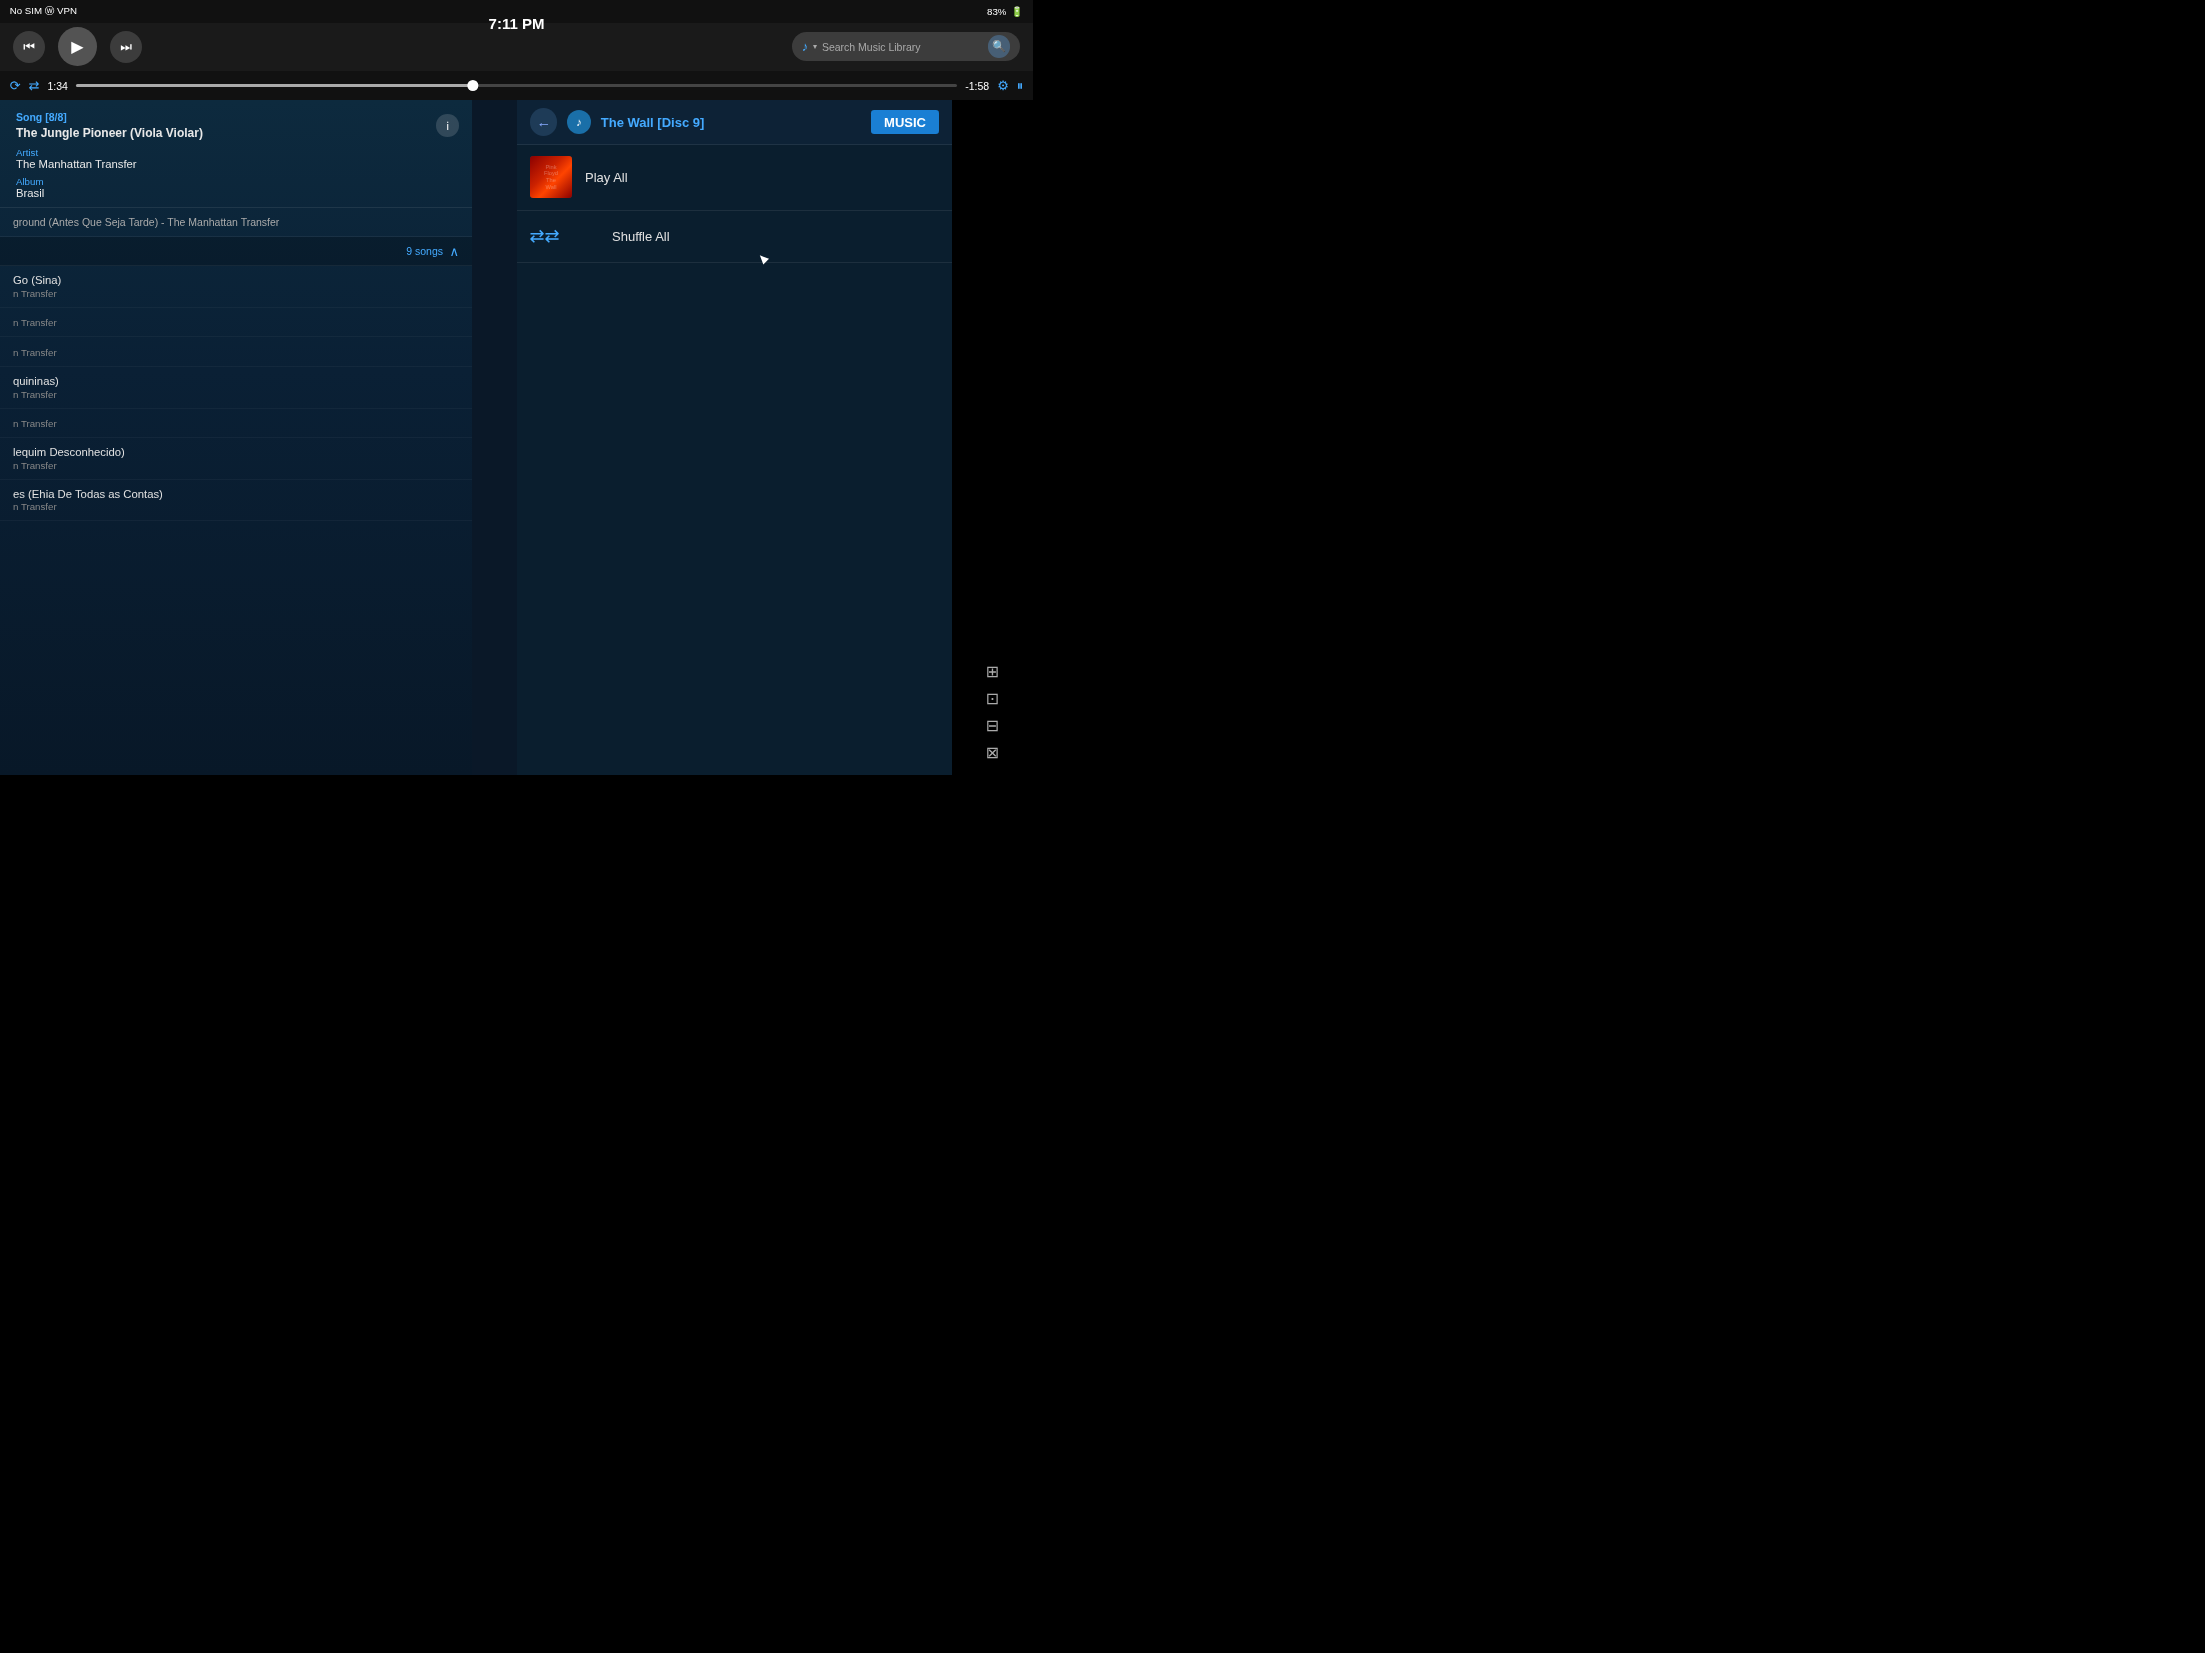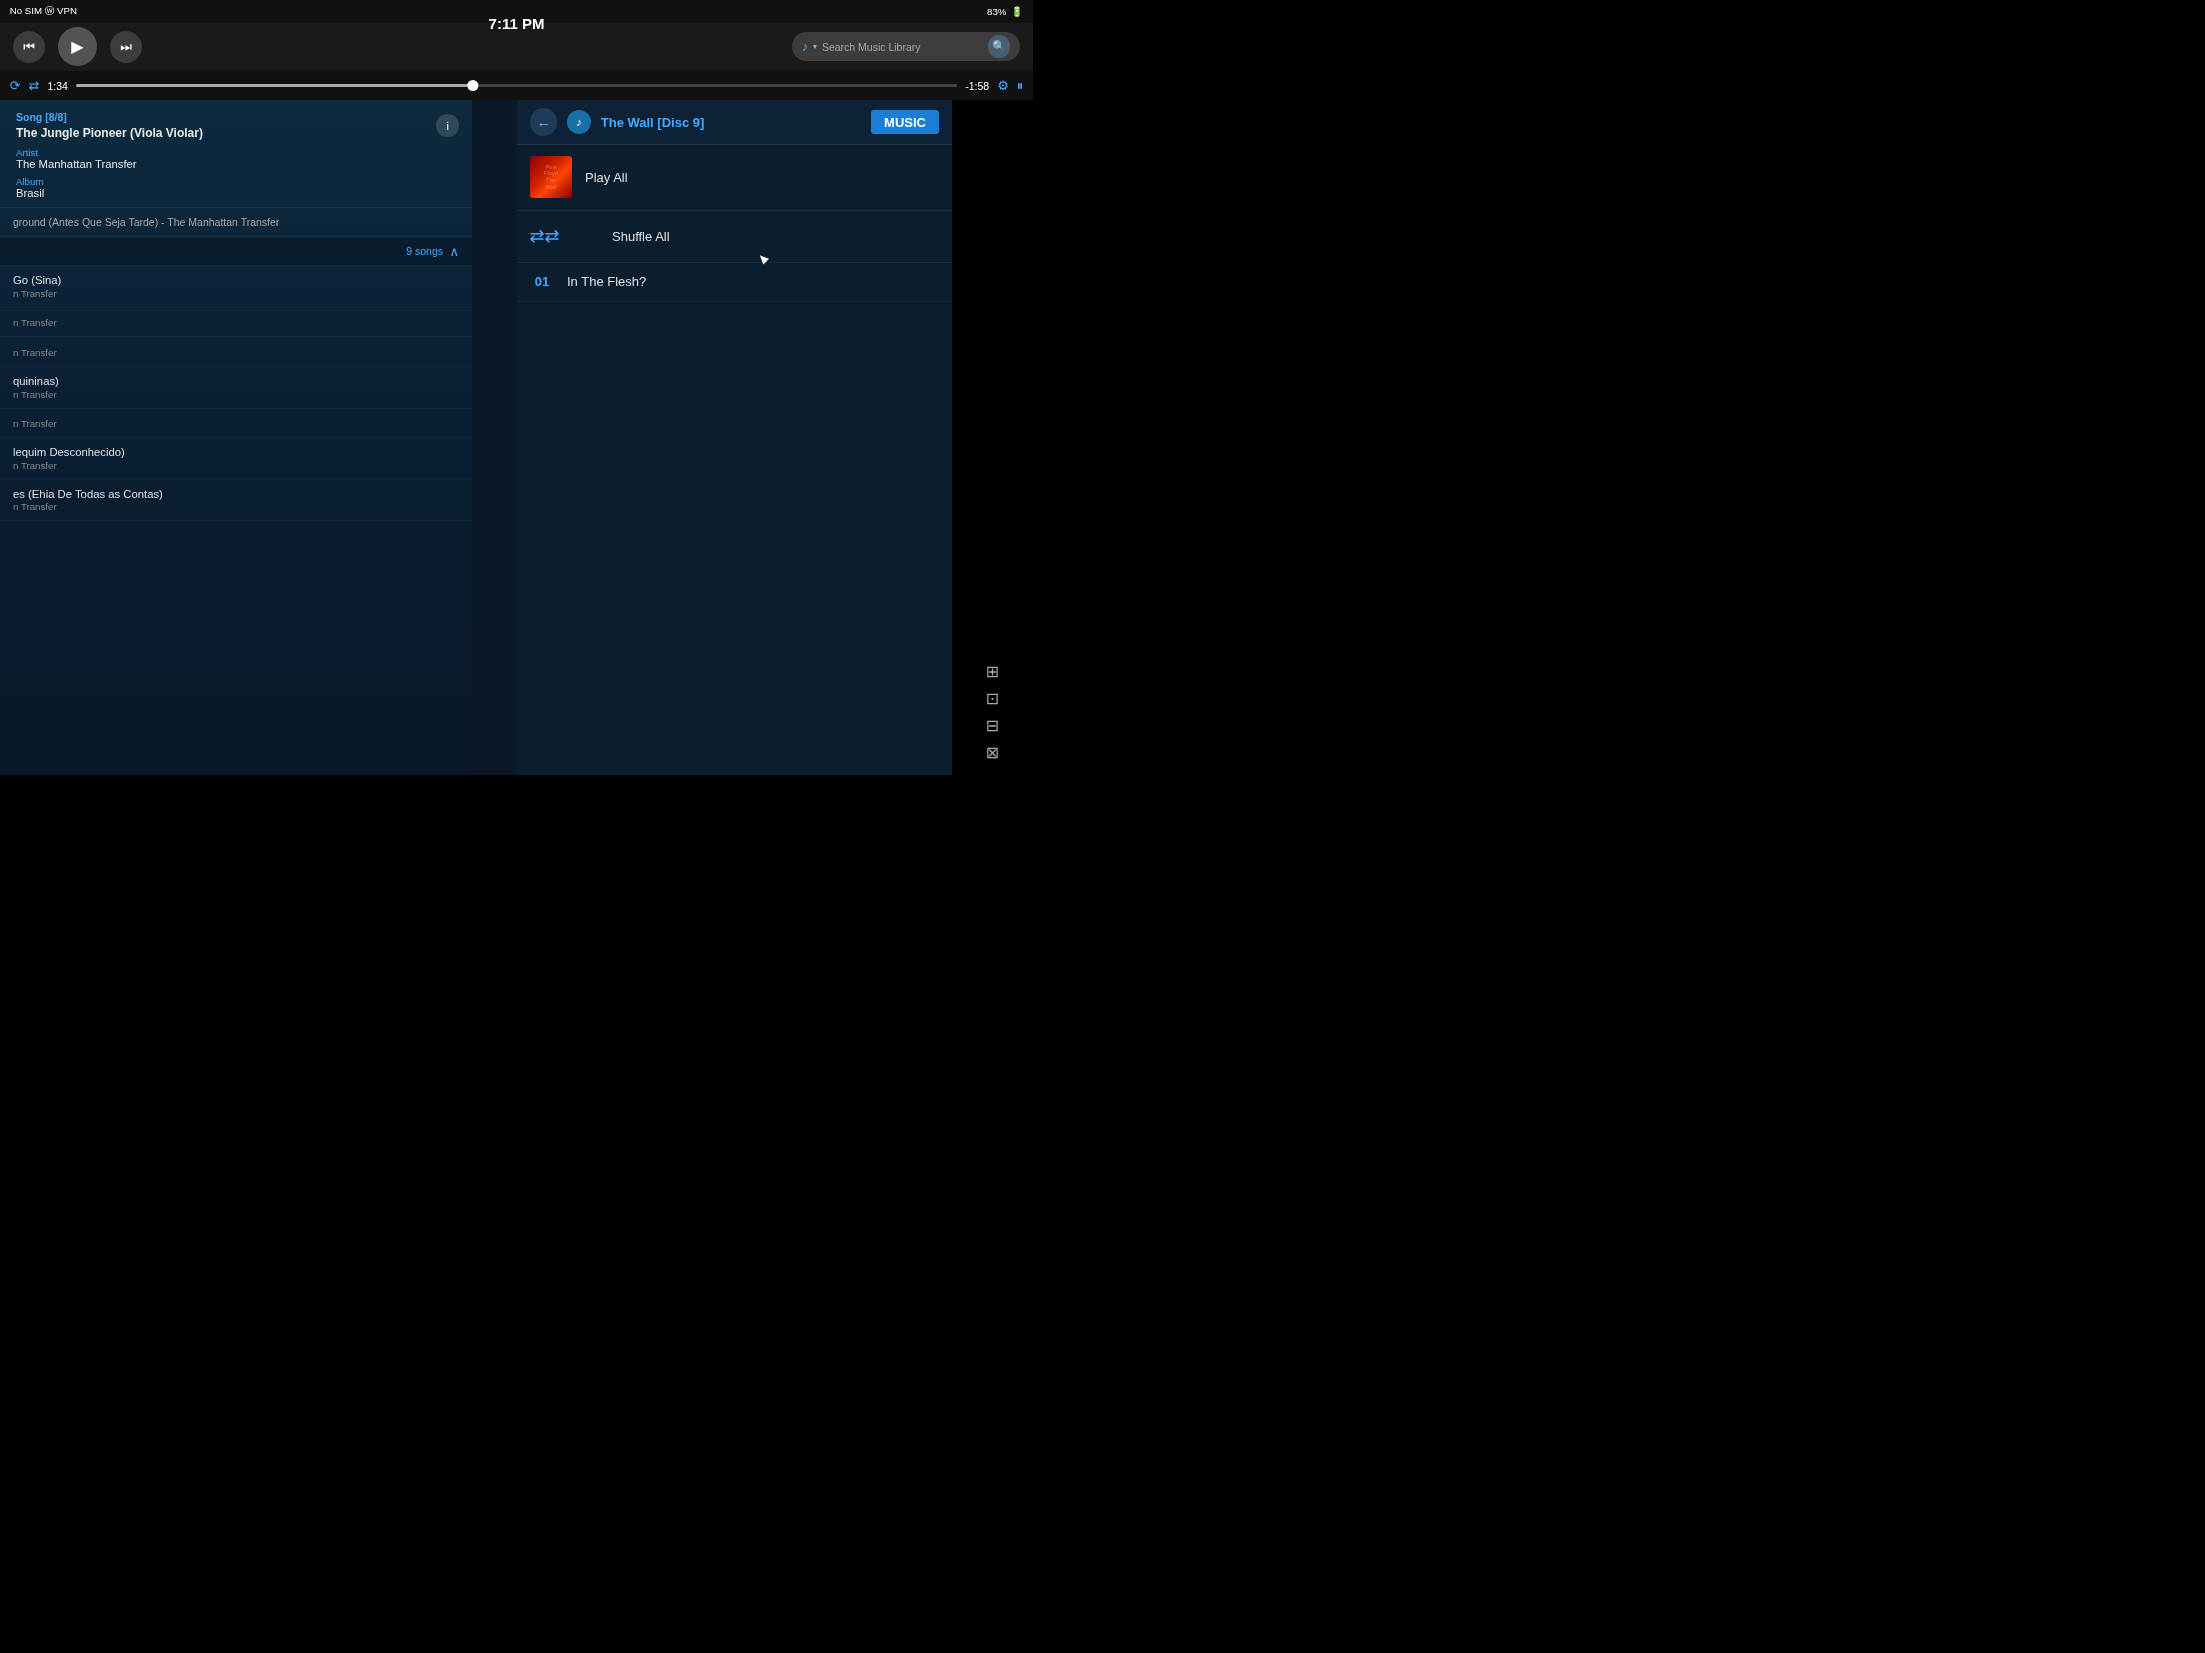--- a/index.html
+++ b/index.html
@@ -528,24 +528,20 @@
         <span class="play-all-text">Play All</span>
       </div>
 
       <div class="track-item-special">
         <div class="track-special-icon">
           <span class="shuffle-icon">⇄⇄</span>
         </div>
         <span class="shuffle-all-text">Shuffle All</span>
       </div>
 
-      <div class="track-list-item">
-        <span class="track-num">01</span>
-        <span class="track-name">In The Flesh?</span>
-      </div>
     </div>
   </div>
 
   <div id="side-panel">
     <span class="side-icon">⊞</span>
     <span class="side-icon">⊡</span>
     <span class="side-icon">⊟</span>
     <span class="side-icon">⊠</span>
   </div>
 </div>

